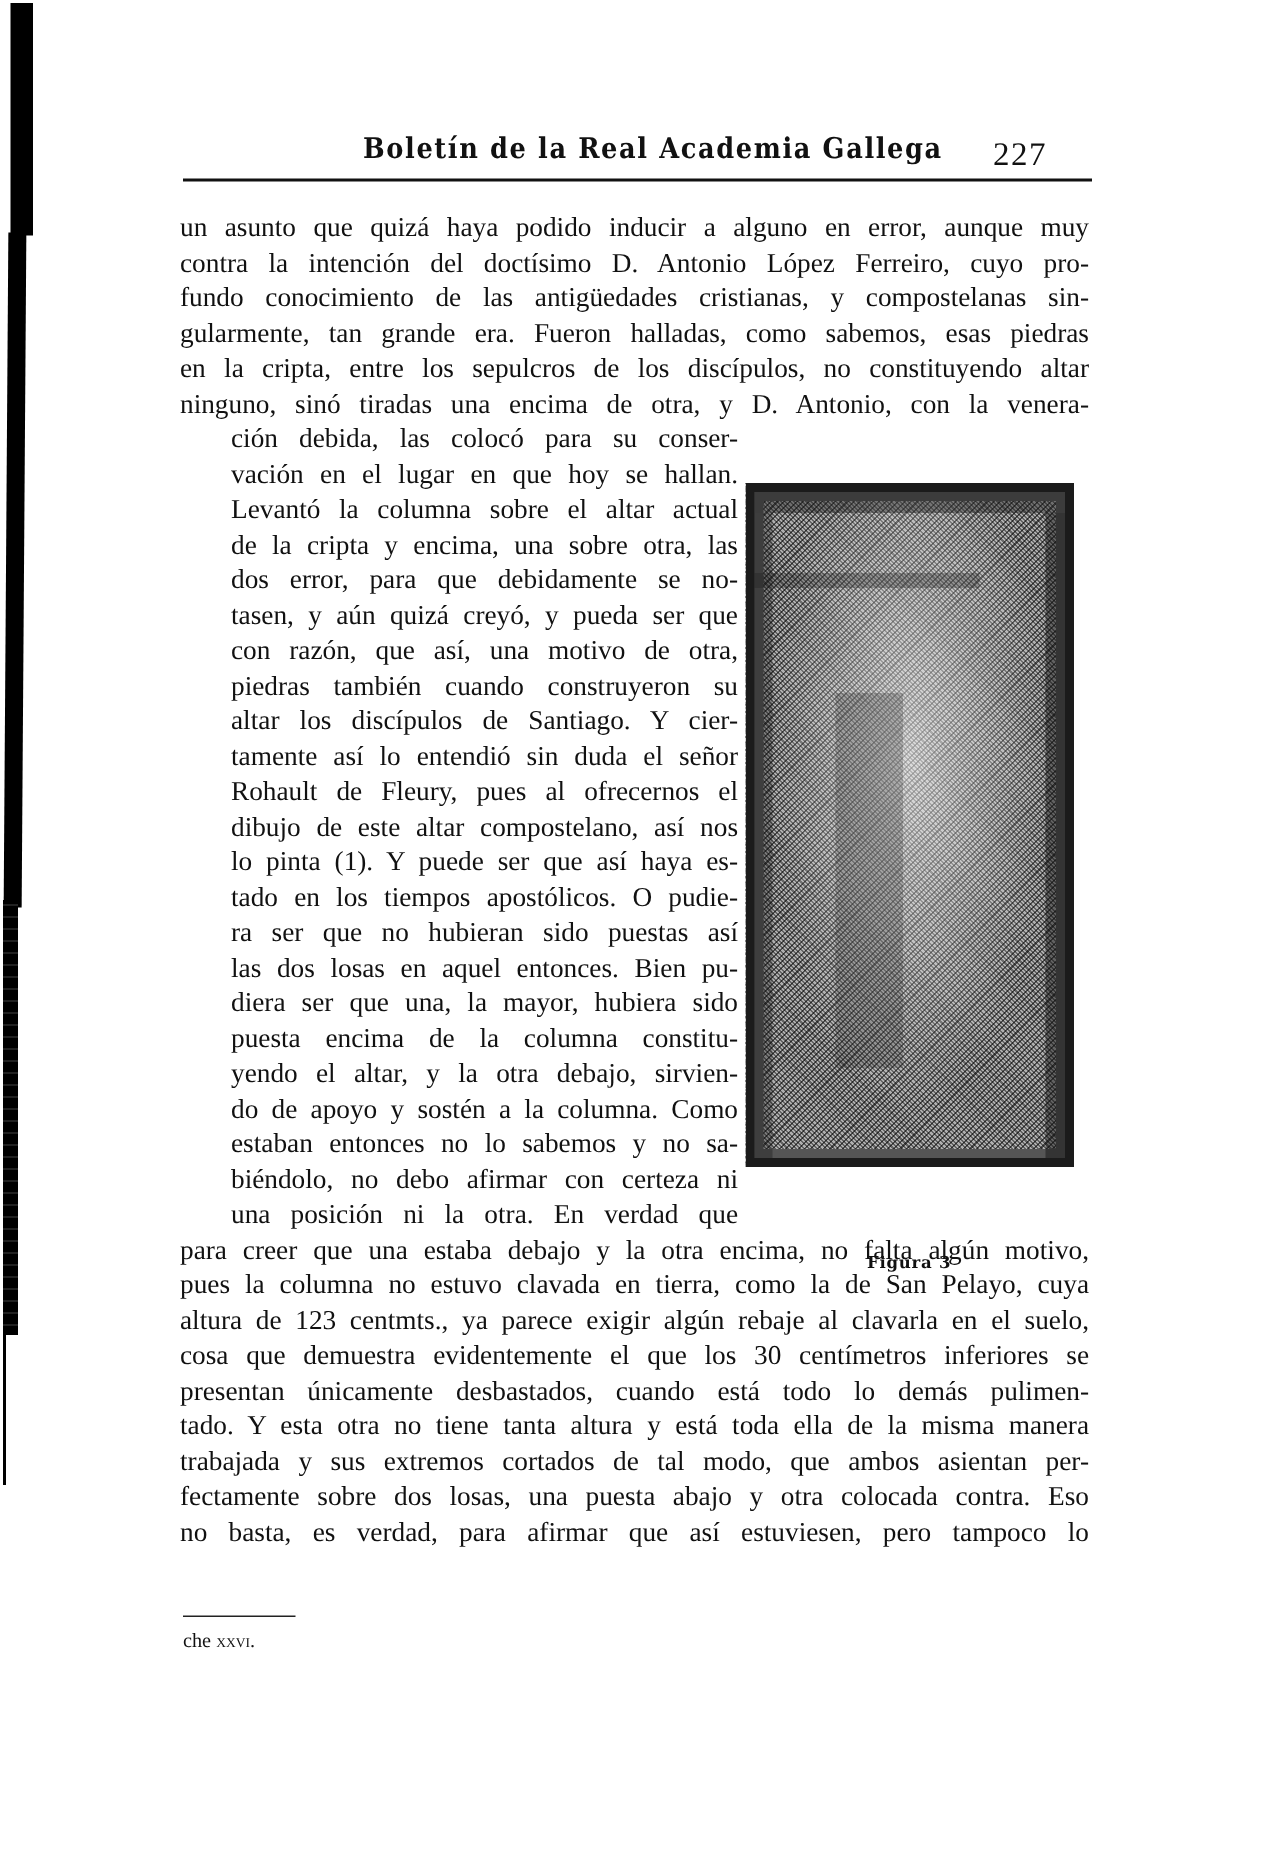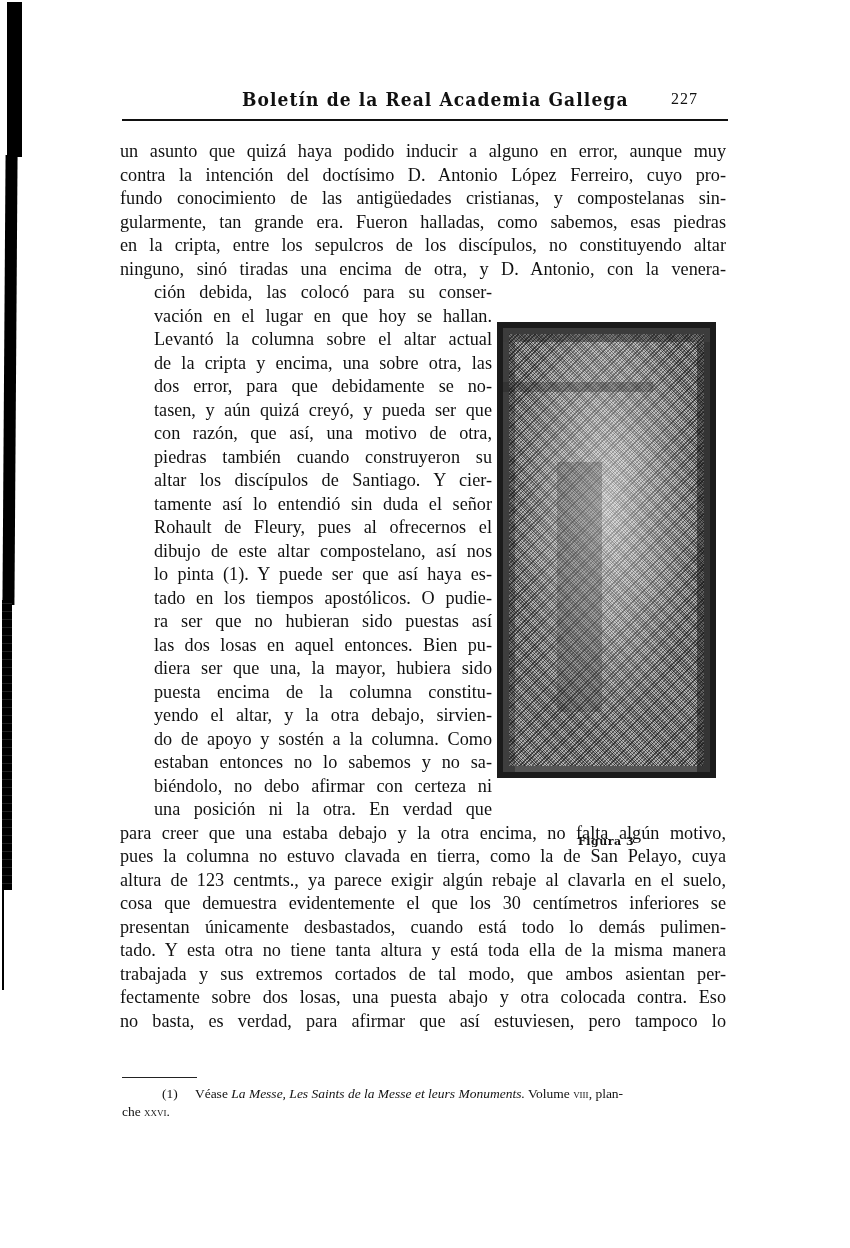--- a/index.html
+++ b/index.html
@@ -66,21 +66,21 @@
       font-size: 19px;
       letter-spacing: 1.2px;
       transform: scaleX(0.9);
       transform-origin: left top;
       color: #111;
     }
     .page-number {
       position: absolute;
       right: 30px;
       top: 2px;
-      font-size: 16px;
+      font-size: 22px;
       letter-spacing: 1px;
       color: #111;
     }
     .head-rule {
       position: absolute;
       left: 122px;
       top: 119px;
       width: 606px;
       height: 2px;
       background: #111;
@@ -213,22 +213,15 @@
 <div class="text-line full" style="top:868.5px">altura de 123 centmts., ya parece exigir algún rebaje al clavarla en el suelo,</div>
 <div class="text-line full" style="top:892px">cosa que demuestra evidentemente el que los 30 centímetros inferiores se</div>
 <div class="text-line full" style="top:915.5px">presentan únicamente desbastados, cuando está todo lo demás pulimen-</div>
 <div class="text-line full" style="top:939px">tado. Y esta otra no tiene tanta altura y está toda ella de la misma manera</div>
 <div class="text-line full" style="top:962.5px">trabajada y sus extremos cortados de tal modo, que ambos asientan per-</div>
 <div class="text-line full" style="top:986px">fectamente sobre dos losas, una puesta abajo y otra colocada contra. Eso</div>
 <div class="text-line full" style="top:1009.5px">no basta, es verdad, para afirmar que así estuviesen, pero tampoco lo</div>
 
 <div class="footnote-rule"></div>
 <div class="footnote">
-  <span class="fn-line1">
-    <span class="fn-marker">(1)</span>
-    <span>Véase</span>
-    <i>La Messe, Les Saints de la Messe et leurs Monuments.</i>
-    <span>Volume</span>
-    <span class="sc">viii</span><span>, plan-</span>
-  </span>
   <span>che</span>
   <span class="sc">xxvi.</span>
 </div>
 
 </body></html>

